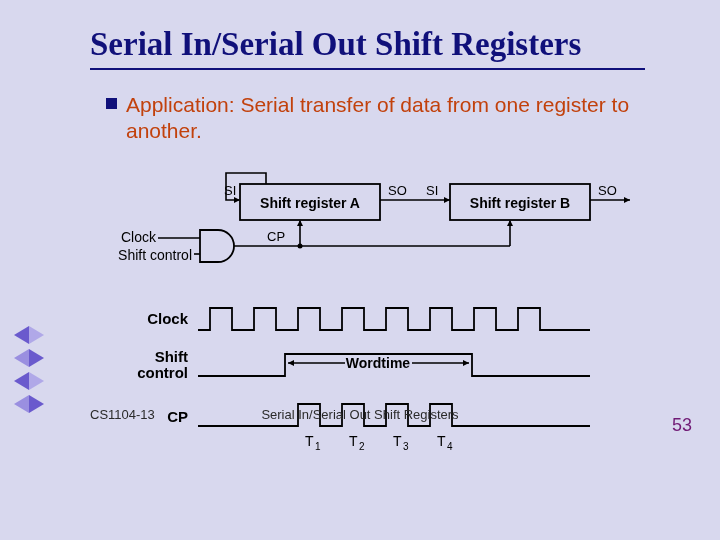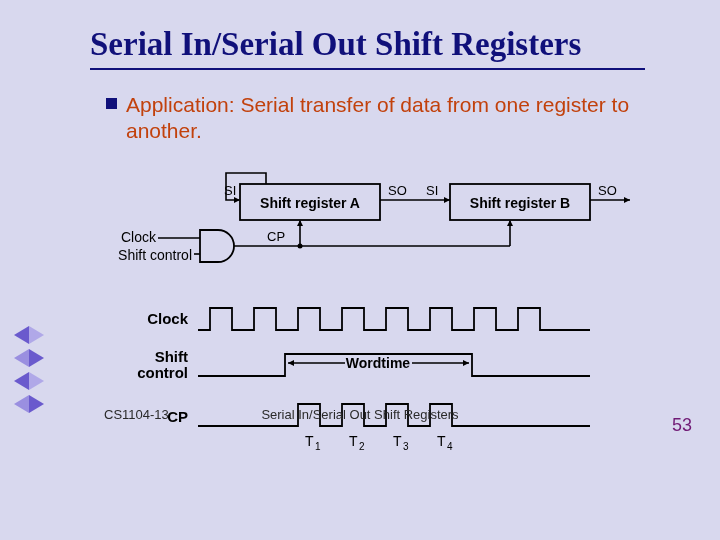--- a/index.html
+++ b/index.html
@@ -1,21 +1,21 @@
 <!DOCTYPE html>
 <html><head>
 <meta charset="utf-8">
 <style>
   html,body{margin:0;padding:0;width:720px;height:540px;background:#d8d8ee;font-family:Arial,Helvetica,sans-serif}
   .slide{position:relative;width:720px;height:444px;background:#d8d8ee}
   .title{position:absolute;left:90px;top:26px;font-family:"Times New Roman",serif;font-size:33px;font-weight:bold;color:#10107a}
   .title-underline{position:absolute;left:90px;top:68px;width:555px;height:2px;background:#10107a}
   .bullet-sq{position:absolute;left:106px;top:98px;width:11px;height:11px;background:#10107a}
   .body-text{position:absolute;left:126px;top:92px;width:520px;font-size:21px;line-height:1.22;color:#c2410c}
-  .footer-left{position:absolute;left:104px;bottom:22px;font-size:13px;color:#2a2a2a}
+  .footer-left{position:absolute;left:90px;bottom:22px;font-size:13px;color:#2a2a2a}
   .footer-center{position:absolute;left:0;right:0;bottom:22px;text-align:center;font-size:13px;color:#2a2a2a}
   .footer-right{position:absolute;right:28px;bottom:8px;font-size:18px;color:#701a75}
   .deco{position:absolute;left:14px;top:326px}
   .deco .tri{width:0;height:0;border-top:9px solid transparent;border-bottom:9px solid transparent;margin-bottom:5px}
   .deco .row{display:flex}
   .deco .tri.l{border-left:15px solid}
   .deco .tri.r{border-right:15px solid}
   svg text{font-family:Arial,Helvetica,sans-serif}
 </style>
 </head>

